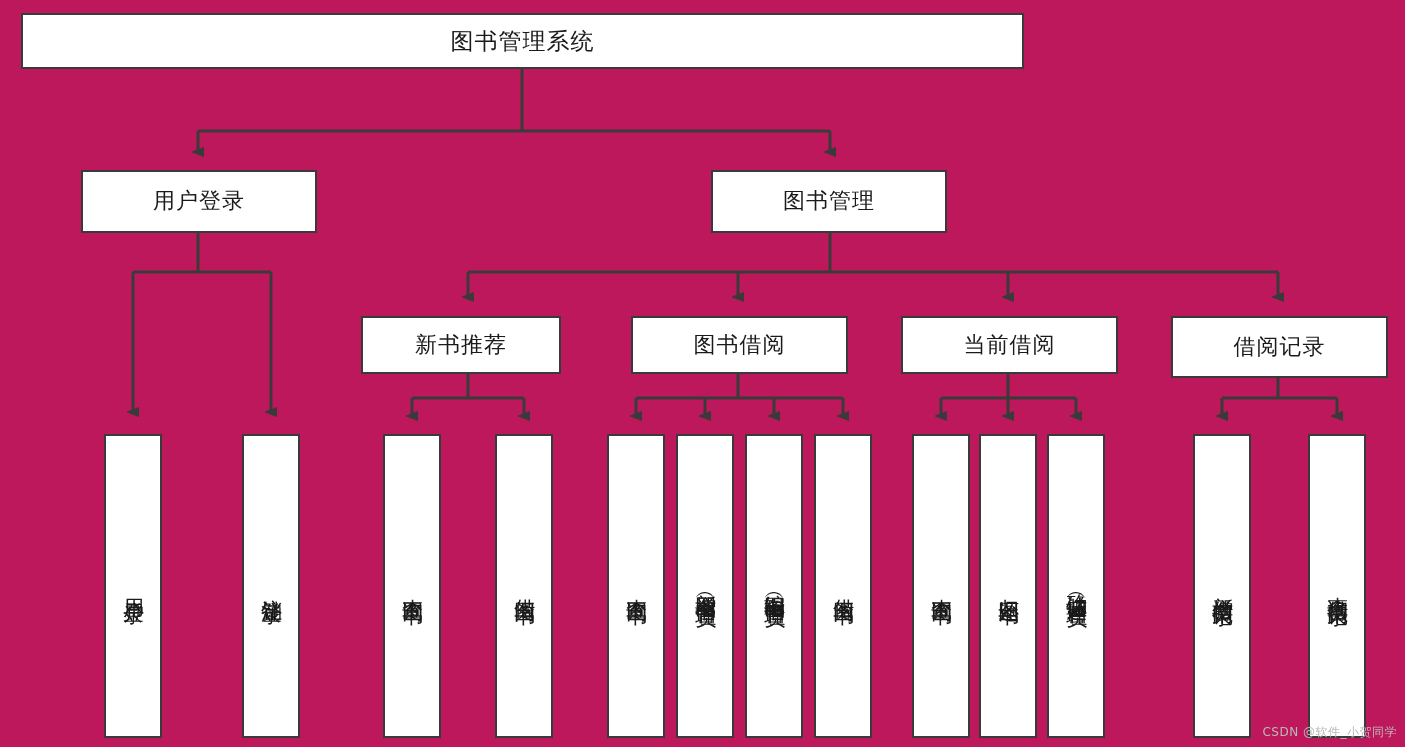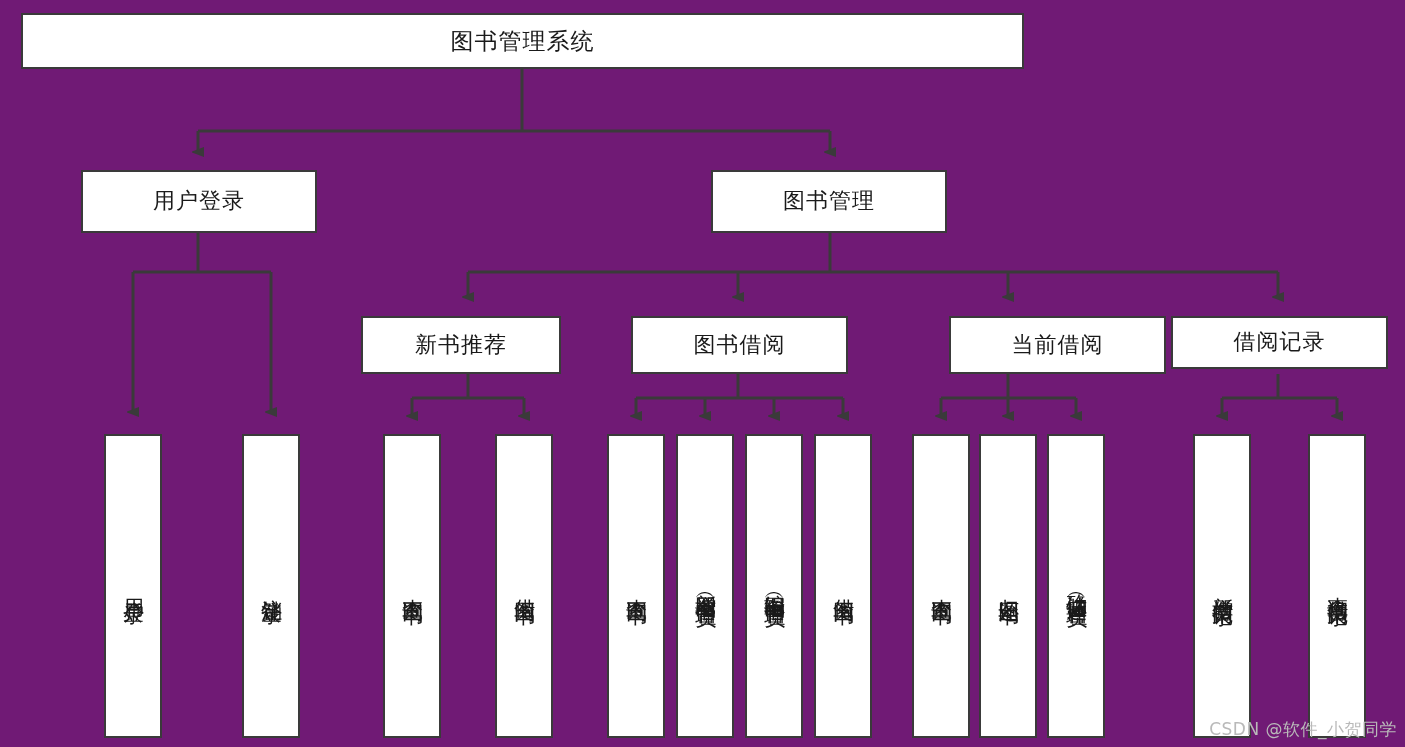--- a/index.html
+++ b/index.html
@@ -4,21 +4,21 @@
 <style>
   html, body {
     margin: 0;
     padding: 0;
     background: #ffffff;
   }
   #canvas {
     position: relative;
     width: 1405px;
     height: 747px;
-    background: #701a75;
+    background: #be185d;
     font-family: "DejaVu Sans", "Liberation Sans", sans-serif;
     overflow: hidden;
   }
   svg#wires {
     position: absolute;
     left: 0; top: 0;
     width: 1405px;
     height: 747px;
     pointer-events: none;
   }
@@ -54,21 +54,21 @@
     display: block;
     white-space: nowrap;
   }
   #root-node {
     font-size: 23px;
   }
   #watermark {
     position: absolute;
     right: 8px;
     bottom: 6px;
-    font-size: 17px;
+    font-size: 12px;
     color: #b9b9b9;
     letter-spacing: 0.5px;
     white-space: nowrap;
     font-family: "DejaVu Sans", "Liberation Sans", sans-serif;
   }
 </style>
 </head>
 <body>
 
 <div id="canvas">
@@ -136,25 +136,25 @@
   </div>
 
   <div class="node horiz" style="left:361px; top:316px; width:200px; height:58px;">
     <span>新书推荐</span>
   </div>
 
   <div class="node horiz" style="left:631px; top:316px; width:217px; height:58px;">
     <span>图书借阅</span>
   </div>
 
-  <div class="node horiz" style="left:949px; top:316px; width:217px; height:58px;">
+  <div class="node horiz" style="left:901px; top:316px; width:217px; height:58px;">
     <span>当前借阅</span>
   </div>
 
-  <div class="node horiz" style="left:1171px; top:316px; width:217px; height:53px;">
+  <div class="node horiz" style="left:1171px; top:316px; width:217px; height:62px;">
     <span>借阅记录</span>
   </div>
 
   <div class="node vert" style="left:104px; top:434px; width:58px; height:304px;">
     <span class="vtext">用户登录</span>
   </div>
 
   <div class="node vert" style="left:242px; top:434px; width:58px; height:304px;">
     <span class="vtext">注销登录</span>
   </div>

